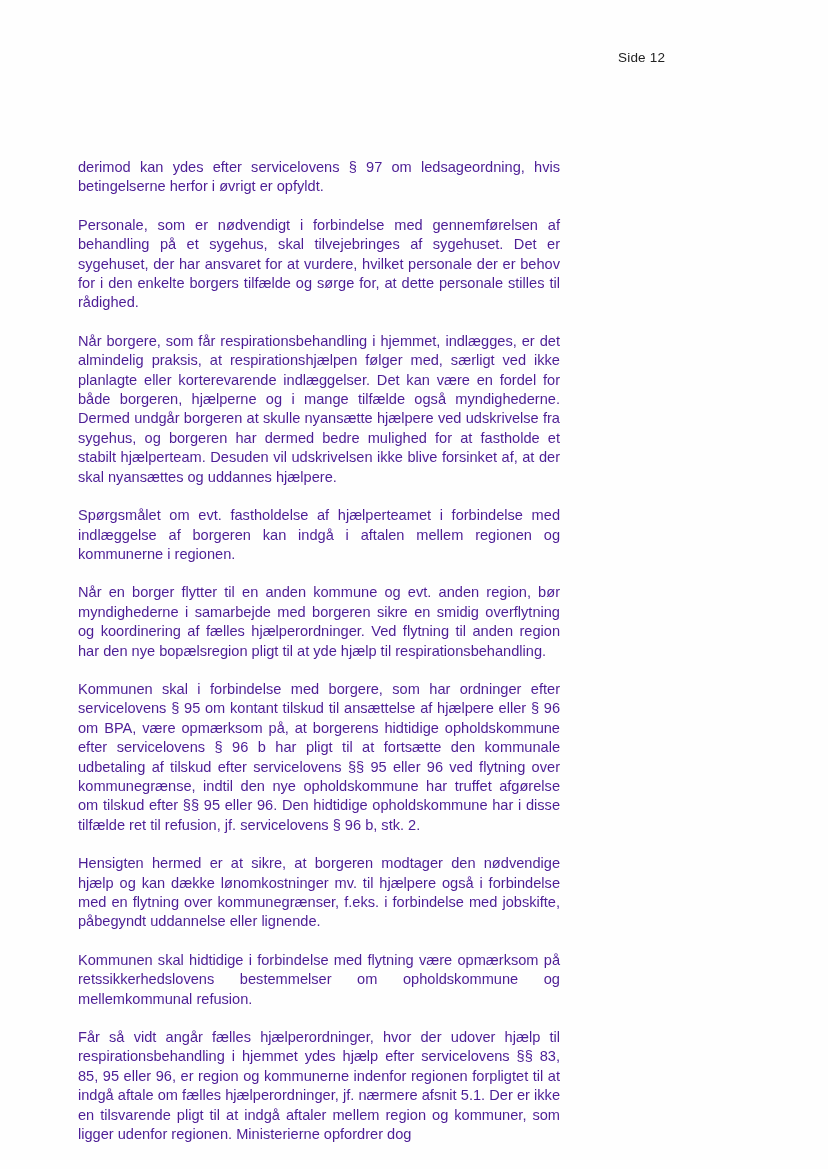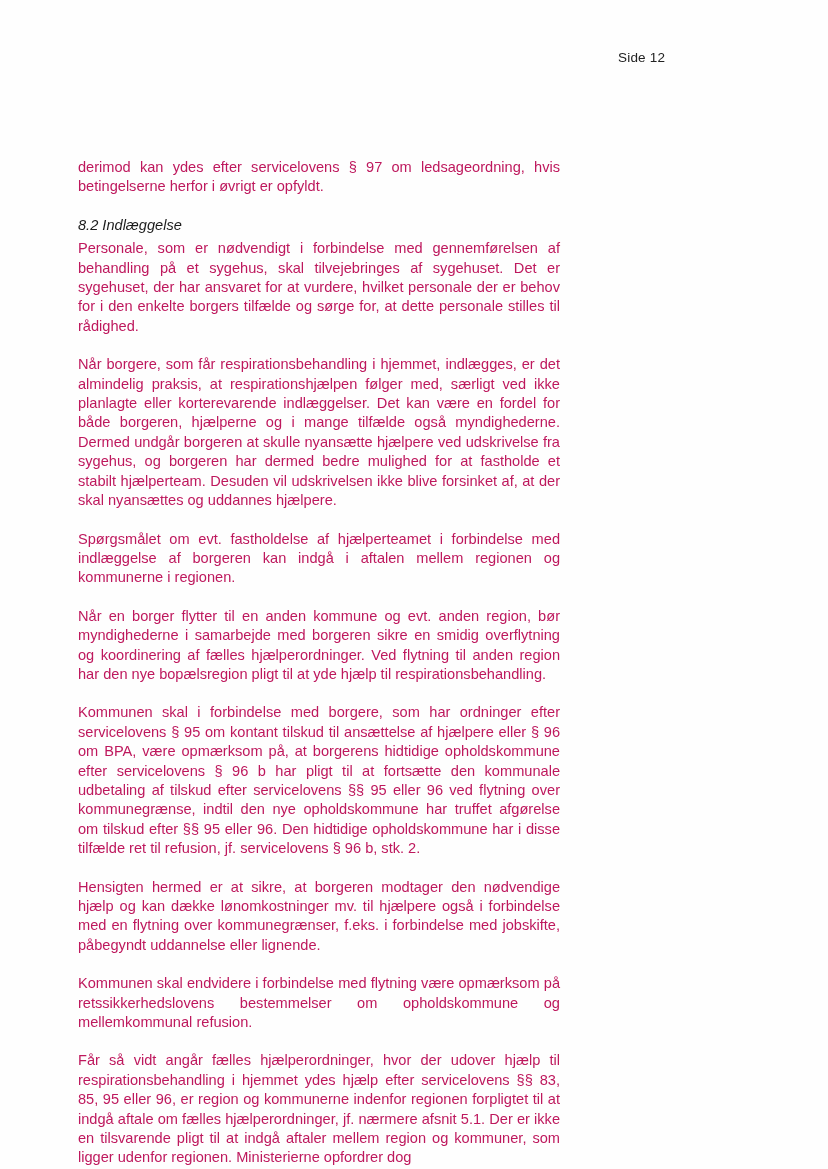--- a/index.html
+++ b/index.html
@@ -34,21 +34,21 @@
     position: absolute;
     left: 78px;
     top: 158px;
     width: 482px;
   }
   .para {
     margin: 0 0 19px 0;
     font-size: 14.6px;
     line-height: 19.4px;
     text-align: justify;
-    color: #be185d;
+    color: #4c1d95;
   }
   .heading {
     margin: 0 0 4px 0;
     font-size: 14.6px;
     line-height: 19.4px;
     font-style: italic;
     font-weight: normal;
     color: #1b1b1b;
   }
 </style>
@@ -57,33 +57,32 @@
 
 <div class="page">
 
   <div class="page-number">Side 12</div>
 
   <main class="content">
 
     <p class="para">derimod kan ydes efter servicelovens § 97 om ledsageordning, hvis betingelserne herfor i øvrigt er opfyldt.</p>
 
 
-    <h2 class="heading">8.2 Indlæggelse</h2>
 
     <p class="para">Personale, som er nødvendigt i forbindelse med gennemførelsen af behandling på et sygehus, skal tilvejebringes af sygehuset. Det er sygehuset, der har ansvaret for at vurdere, hvilket personale der er behov for i den enkelte borgers tilfælde og sørge for, at dette personale stilles til rådighed.</p>
 
     <p class="para">Når borgere, som får respirationsbehandling i hjemmet, indlægges, er det almindelig praksis, at respirationshjælpen følger med, særligt ved ikke planlagte eller korterevarende indlæggelser. Det kan være en fordel for både borgeren, hjælperne og i mange tilfælde også myndighederne. Dermed undgår borgeren at skulle nyansætte hjælpere ved udskrivelse fra sygehus, og borgeren har dermed bedre mulighed for at fastholde et stabilt hjælperteam. Desuden vil udskrivelsen ikke blive forsinket af, at der skal nyansættes og uddannes hjælpere.</p>
 
     <p class="para">Spørgsmålet om evt. fastholdelse af hjælperteamet i forbindelse med indlæggelse af borgeren kan indgå i aftalen mellem regionen og kommunerne i regionen.</p>
 
 
     <p class="para">Når en borger flytter til en anden kommune og evt. anden region, bør myndighederne i samarbejde med borgeren sikre en smidig overflytning og koordinering af fælles hjælperordninger. Ved flytning til anden region har den nye bopælsregion pligt til at yde hjælp til respirationsbehandling.</p>
 
     <p class="para">Kommunen skal i forbindelse med borgere, som har ordninger efter servicelovens § 95 om kontant tilskud til ansættelse af hjælpere eller § 96 om BPA, være opmærksom på, at borgerens hidtidige opholdskommune efter servicelovens § 96 b har pligt til at fortsætte den kommunale udbetaling af tilskud efter servicelovens §§ 95 eller 96 ved flytning over kommunegrænse, indtil den nye opholdskommune har truffet afgørelse om tilskud efter §§ 95 eller 96. Den hidtidige opholdskommune har i disse tilfælde ret til refusion, jf. servicelovens § 96 b, stk. 2.</p>
 
     <p class="para">Hensigten hermed er at sikre, at borgeren modtager den nødvendige hjælp og kan dække lønomkostninger mv. til hjælpere også i forbindelse med en flytning over kommunegrænser, f.eks. i forbindelse med jobskifte, påbegyndt uddannelse eller lignende.</p>
 
-    <p class="para">Kommunen skal endvidere i forbindelse med flytning være opmærksom på retssikkerhedslovens bestemmelser om opholdskommune og mellemkommunal refusion.</p>
+    <p class="para">Kommunen skal hidtidige i forbindelse med flytning være opmærksom på retssikkerhedslovens bestemmelser om opholdskommune og mellemkommunal refusion.</p>
 
     <p class="para">Får så vidt angår fælles hjælperordninger, hvor der udover hjælp til respirationsbehandling i hjemmet ydes hjælp efter servicelovens §§ 83, 85, 95 eller 96, er region og kommunerne indenfor regionen forpligtet til at indgå aftale om fælles hjælperordninger, jf. nærmere afsnit 5.1. Der er ikke en tilsvarende pligt til at indgå aftaler mellem region og kommuner, som ligger udenfor regionen. Ministerierne opfordrer dog</p>
 
   </main>
 </div>
 
 </body></html>

